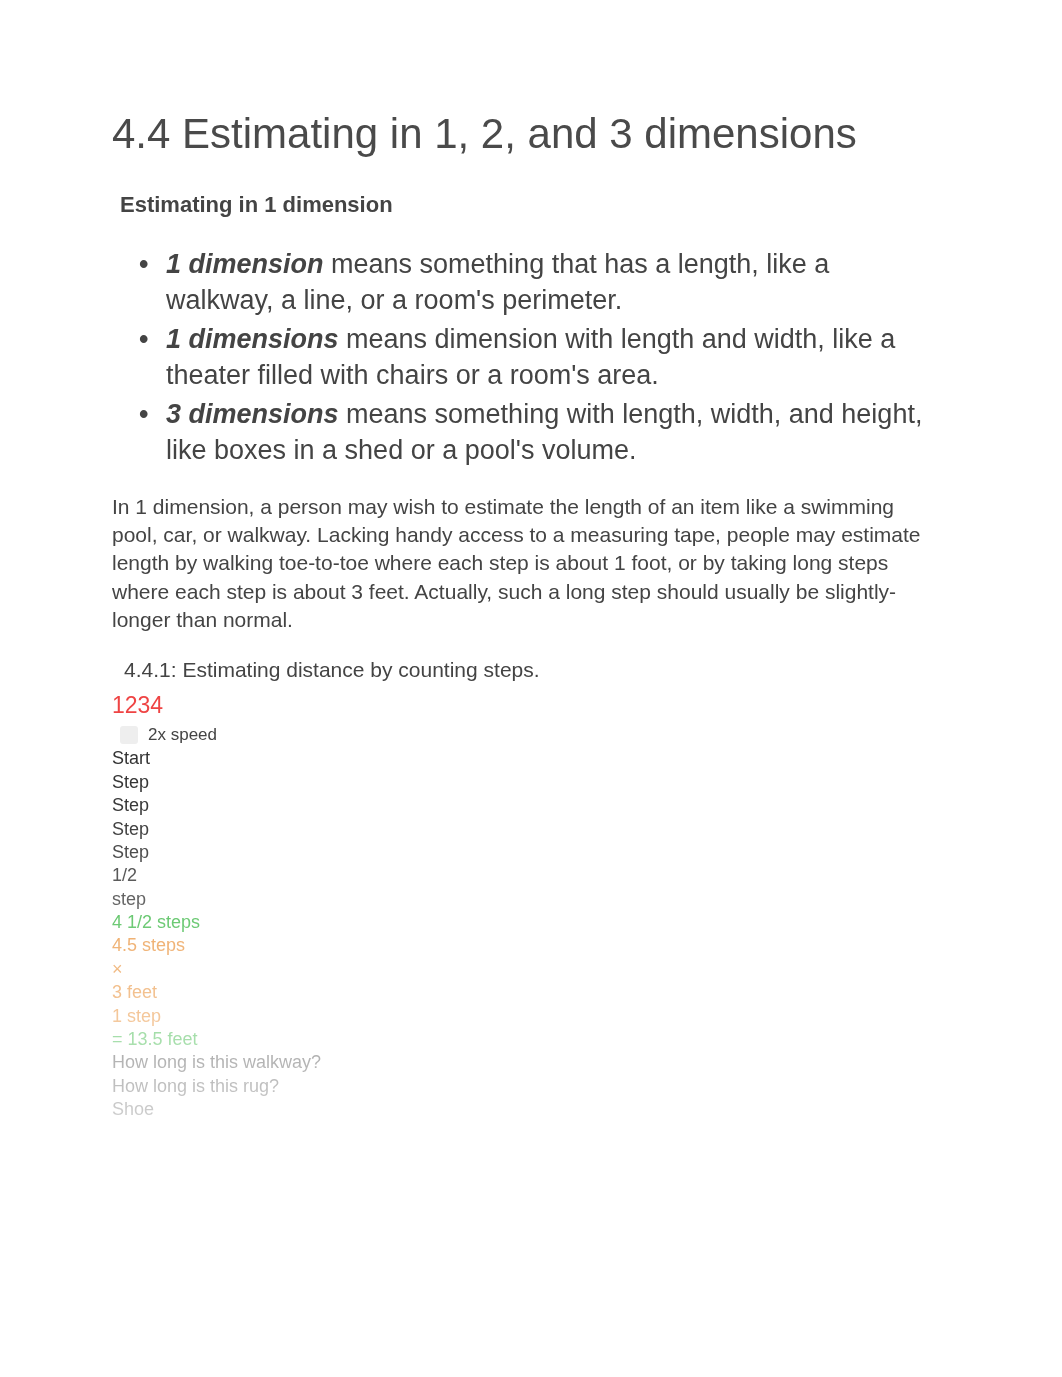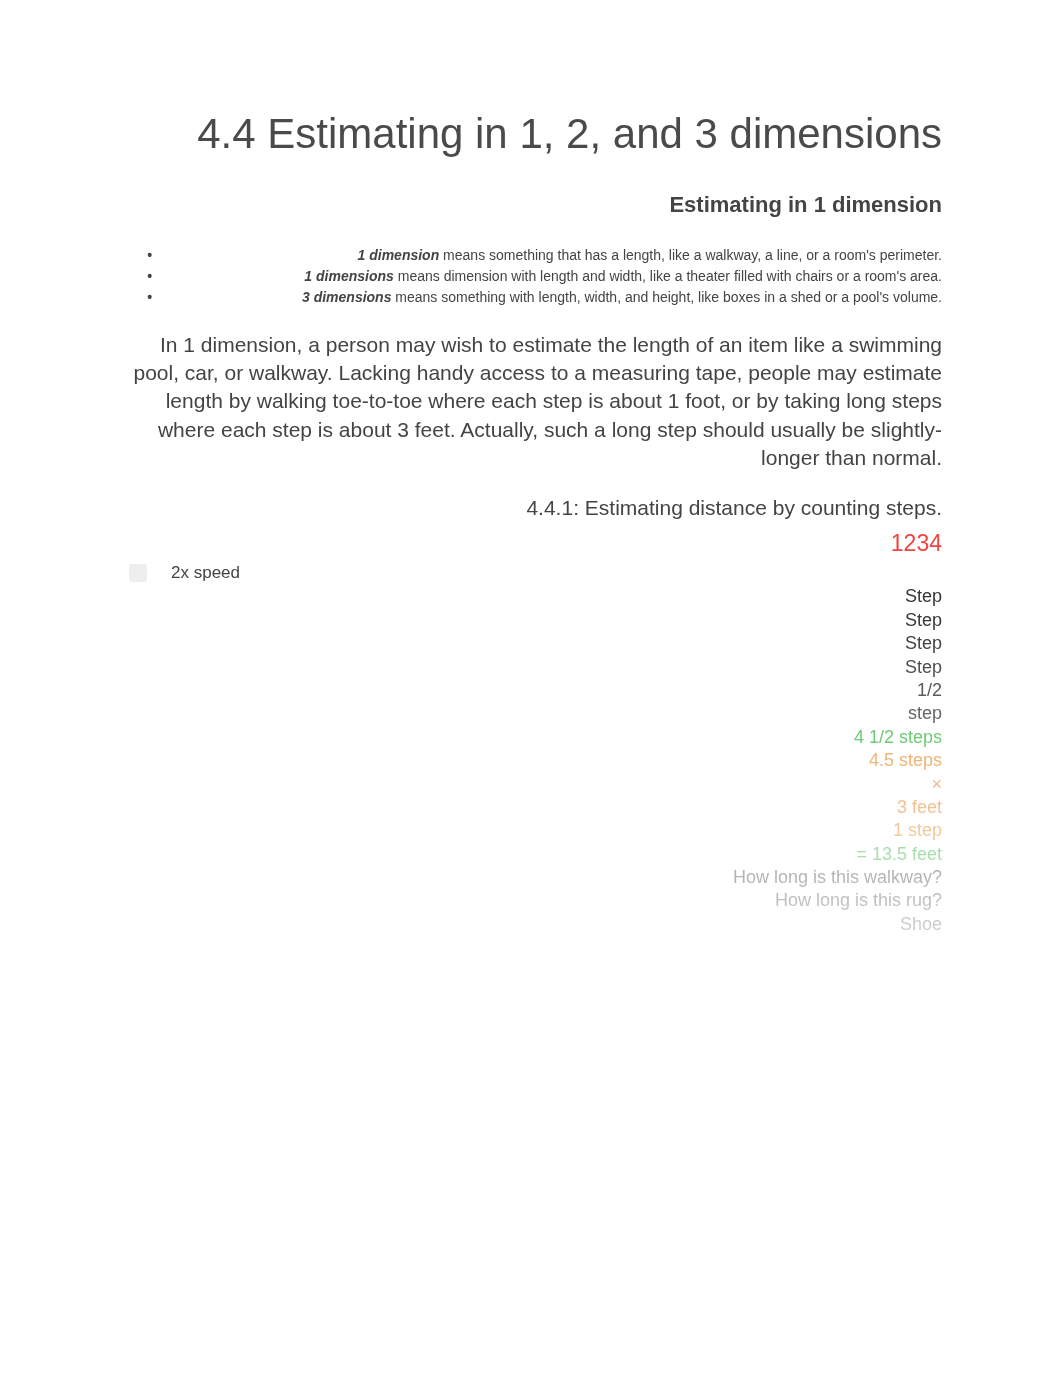--- a/index.html
+++ b/index.html
@@ -1,15 +1,15 @@
 <!DOCTYPE html>
 <html><head>
 <meta charset="utf-8">
 <style>
-  * { box-sizing: border-box; text-align: right; }
+  * { box-sizing: border-box; }
   body {
     margin: 0;
     padding: 0;
     font-family: Arial, Helvetica, sans-serif;
     color: #333;
     background: #fff;
     width: 1062px;
   }
   .page {
     padding: 110px 120px 60px 112px;
@@ -17,38 +17,38 @@
   h1 {
     font-size: 42px;
     font-weight: 400;
     color: #4a4a4a;
     margin: 0 0 34px 0;
   }
   h2 {
     font-size: 22px;
     font-weight: 700;
     color: #444;
-    margin: 0 0 28px 0;
+    margin: 0 0 28px 8px;
   }
   p {
     font-size: 21px;
     line-height: 1.35;
     color: #444;
     margin: 0 0 24px 0;
   }
   .term {
     font-weight: 700;
     font-style: italic;
   }
   ul {
     margin: 0 0 24px 0;
     padding: 0 0 0 44px;
   }
   ul li {
-    font-size: 14px;
+    font-size: 27px;
     line-height: 1.35;
     color: #444;
     margin: 0 0 2px 0;
     padding-left: 10px;
   }
   ul li::marker {
     content: "• ";
     font-weight: 700;
   }
   .label-box {
@@ -64,22 +64,22 @@
     margin: 0 0 10px 12px;
   }
   .nums {
     font-size: 23px;
     color: #ef4444;
     margin: 0 0 6px 0;
   }
   .speed-row {
     display: flex;
     align-items: center;
-    gap: 24px;
-    margin: 0 0 2px 17px;
+    gap: 10px;
+    margin: 0 0 2px 8px;
   }
   .checkbox-ghost {
     width: 18px;
     height: 18px;
     border-radius: 3px;
     background: #eee;
   }
   .speed-label {
     font-size: 17px;
     color: #444;
@@ -129,20 +129,21 @@
 
   <div class="activity-title">4.4.1: Estimating distance by counting steps.</div>
 
   <div class="nums">1234</div>
 
   <div class="speed-row">
     <span class="checkbox-ghost"></span>
     <span class="speed-label">2x speed</span>
   </div>
 
+  <div class="simple-line">Start</div>
   <div class="simple-line">Step</div>
   <div class="simple-line">Step</div>
   <div class="simple-line">Step</div>
   <div class="simple-line">Step</div>
   <div class="simple-line">1/2</div>
   <div class="simple-line">step</div>
   <div class="simple-line green">4 1/2 steps</div>
   <div class="simple-line orange">4.5 steps</div>
   <div class="simple-line orange">×</div>
   <div class="simple-line orange">3 feet</div>

